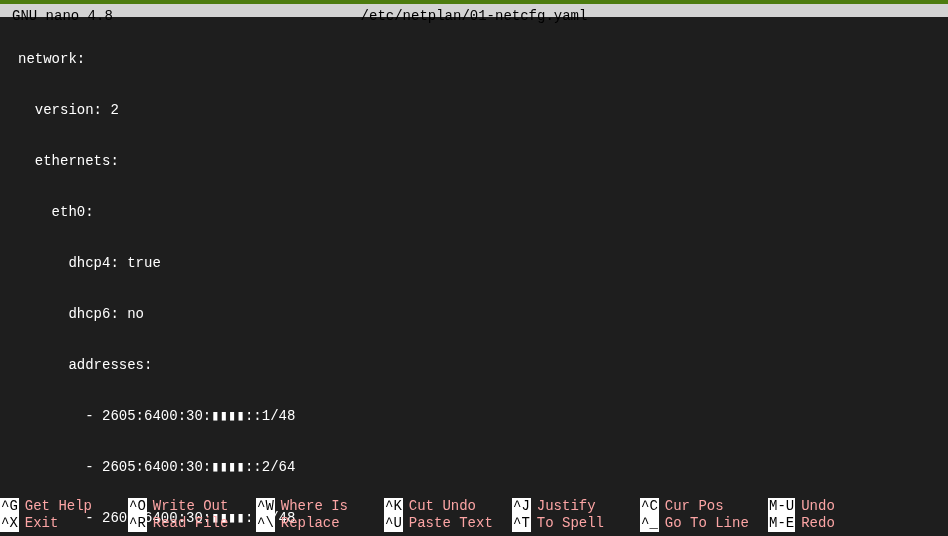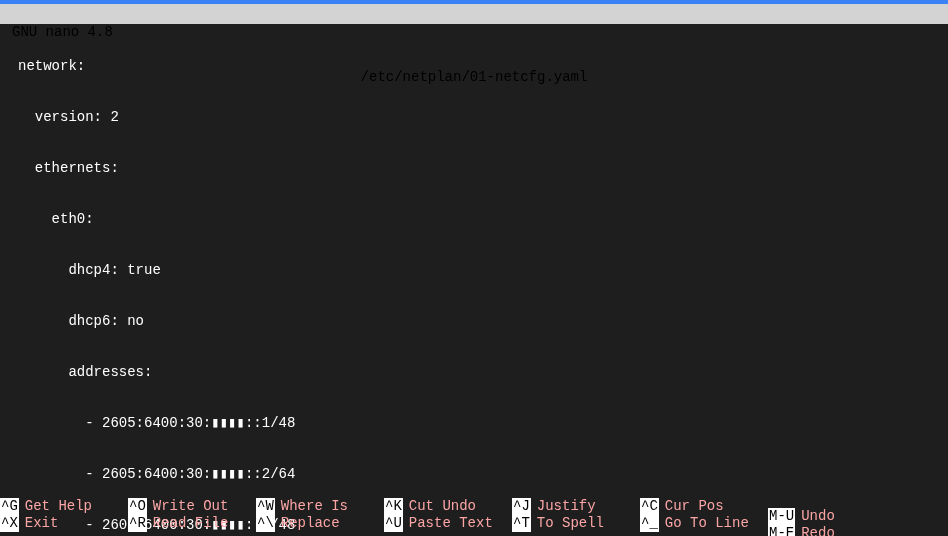--- a/index.html
+++ b/index.html
@@ -18,33 +18,32 @@
       overflow: hidden;
       position: relative;
     }
     .title-bar {
       background: #d3d3d3;
       color: #000000;
       height: 17px;
       width: 100%;
       display: flex;
       position: relative;
-      padding-top: 20px;
-      border-top: 4px solid #3b82f6;
+      padding-top: 4px;
+      border-top: 4px solid #4d7c0f;
     }
     .title-left {
       padding-left: 12px;
       position: absolute;
       left: 0;
     }
     .title-center {
       position: absolute;
       left: 50%;
       transform: translateX(-50%);
-      margin-top: 45px;
     }
     .editor-area {
       padding: 0;
       white-space: pre;
       color: #ffffff;
       position: relative;
     }
     .line {
       height: 17px;
       padding-left: 18px;
@@ -71,21 +70,21 @@
     }
     .label {
       color: #fca5a5;
     }
     .col1 { width: 128px; padding-left: 0px; }
     .col2 { width: 128px; }
     .col3 { width: 128px; }
     .col4 { width: 128px; }
     .col5 { width: 128px; }
     .col6 { width: 128px; }
-    .col7 { width: 128px; margin-top: 10px; }
+    .col7 { width: 128px; }
   </style>
 </head>
 <body>
 
 <div class="title-bar">
   <span class="title-left">GNU nano 4.8</span>
   <span class="title-center">/etc/netplan/01-netcfg.yaml</span>
 </div>
 
 <div class="editor-area">

